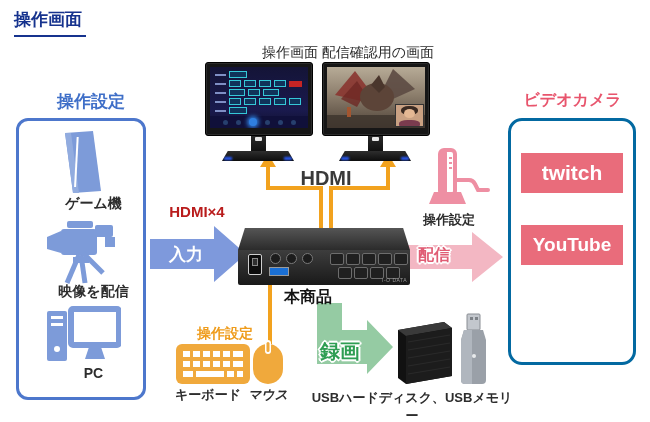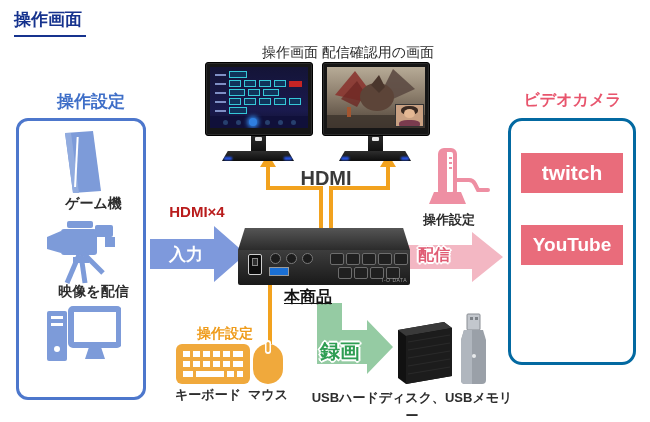--- a/index.html
+++ b/index.html
@@ -69,33 +69,33 @@
   .dev-top{position:absolute;left:0;top:0;width:172px;height:22px;
     background:linear-gradient(180deg,#555,#2b2b2b);clip-path:polygon(4% 0,96% 0,100% 100%,0 100%);}
   .dev-front{position:absolute;left:0;top:22px;width:172px;height:35px;
     background:linear-gradient(180deg,#3d3d3d,#191919);border-radius:0 0 2px 2px;}
   .pwr{position:absolute;left:10px;top:4px;width:12px;height:19px;background:#0c0c0c;border:1px solid #cfcfcf;border-radius:2px;}
   .pwr:before{content:"";position:absolute;left:3px;top:3px;width:4px;height:6px;background:#2e2e2e;border:1px solid #888;}
   .rbtn{position:absolute;top:3px;width:9px;height:9px;border-radius:50%;background:#1c1c1c;border:1px solid #7a7a7a;}
   .usb{position:absolute;left:31px;top:17px;width:18px;height:7px;background:#1a6fd4;border:1px solid #9a9a9a;}
   .sqbtn{position:absolute;width:12px;height:10px;background:#202020;border:1px solid #6d6d6d;border-radius:2px;}
   .dev-logo{position:absolute;right:3px;bottom:2px;font-size:5px;color:#9a9a9a;letter-spacing:.5px;}
-  .device-label{left:284px;top:287px;font-size:16px;font-weight:700;color:#141414;text-decoration:underline;}
+  .device-label{left:284px;top:287px;font-size:16px;font-weight:700;color:#141414;}
 
   
   .in-text{left:163px;top:243px;width:46px;text-align:center;font-size:17px;font-weight:700;color:#fff;}
   .stream-text{left:418px;top:245px;font-size:16px;font-weight:700;color:#e05c74;
     text-shadow:-2px 0 #fff,2px 0 #fff,0 -2px #fff,0 2px #fff,-1px -1px #fff,1px 1px #fff,-1px 1px #fff,1px -1px #fff;}
   .rec-text{left:320px;top:338px;font-size:20px;font-weight:700;color:#2f9e53;
     text-shadow:-2px 0 #fff,2px 0 #fff,0 -2px #fff,0 2px #fff,-1px -1px #fff,1px 1px #fff,-1px 1px #fff,1px -1px #fff;}
 
   
   .router-label{left:418px;top:211px;width:62px;}
   .kbd-label{left:166px;top:386px;width:84px;}
-  .mouse-label{left:240px;top:386px;width:56px;}
+  .mouse-label{left:240px;top:386px;width:56px;font-style:italic;}
   .storage-label{left:308px;top:389px;width:208px;font-size:13px;}
   .in-item-label{width:149px;text-align:center;font-size:14px;font-weight:600;color:#2d2d2d;position:absolute;left:0;}
 </style>
 </head>
 <body>
 
 <div id="canvas">
 
   <svg class="abs" width="650" height="422" style="left:0;top:0;pointer-events:none">
 
@@ -141,20 +141,21 @@
     <div class="in-item-label" style="top:162px">映像を配信</div>
 
     <svg class="abs" style="left:26px;top:184px" width="76" height="62">
       <rect x="2" y="6" width="20" height="50" rx="2" fill="#7d9bd9"></rect>
       <rect x="6" y="11" width="12" height="3" fill="#ffffff"></rect>
       <rect x="6" y="18" width="12" height="3" fill="#ffffff"></rect>
       <circle cx="12" cy="44" r="3" fill="#ffffff"></circle>
       <rect x="26" y="4" width="48" height="36" rx="2" fill="none" stroke="#7d9bd9" stroke-width="6"></rect>
       <polygon points="44,42 56,42 60,54 40,54" fill="#7d9bd9"></polygon>
     </svg>
+    <div class="in-item-label" style="top:244px;font-weight:700">PC</div>
   </div>
 
   <div class="abs mon-label mon-label-l">操作画面</div>
   <div class="abs mon-label mon-label-r">配信確認用の画面</div>
 
   <div class="abs monitor mon-l">
     <div class="bezel">
       <div class="screen op-screen">
         <div class="op-row" style="top:5px">
             <span class="op-tag"></span>

